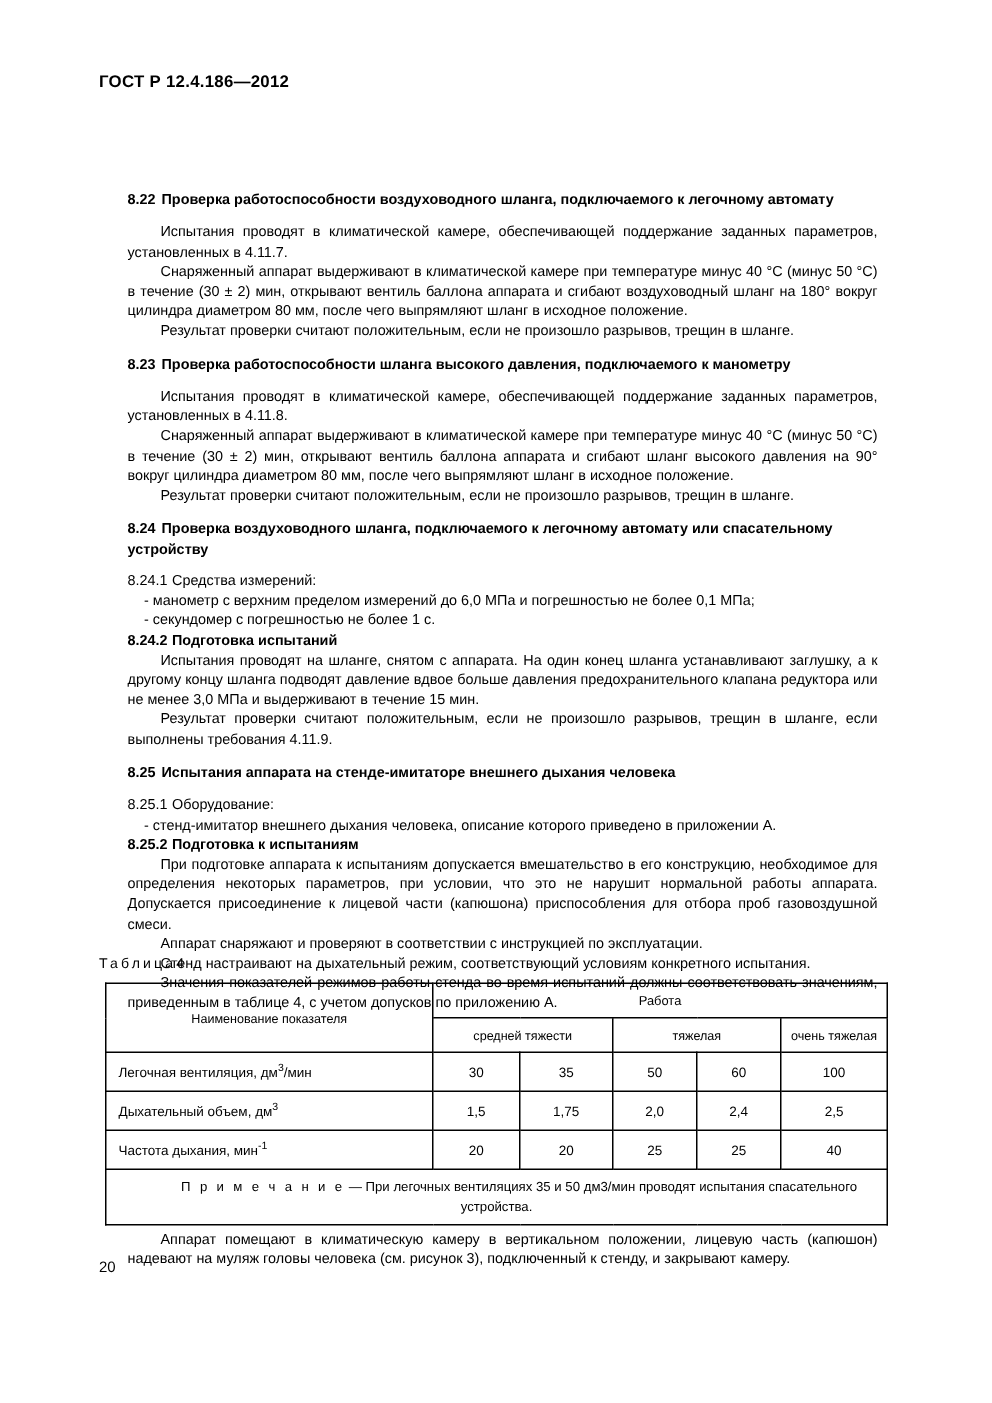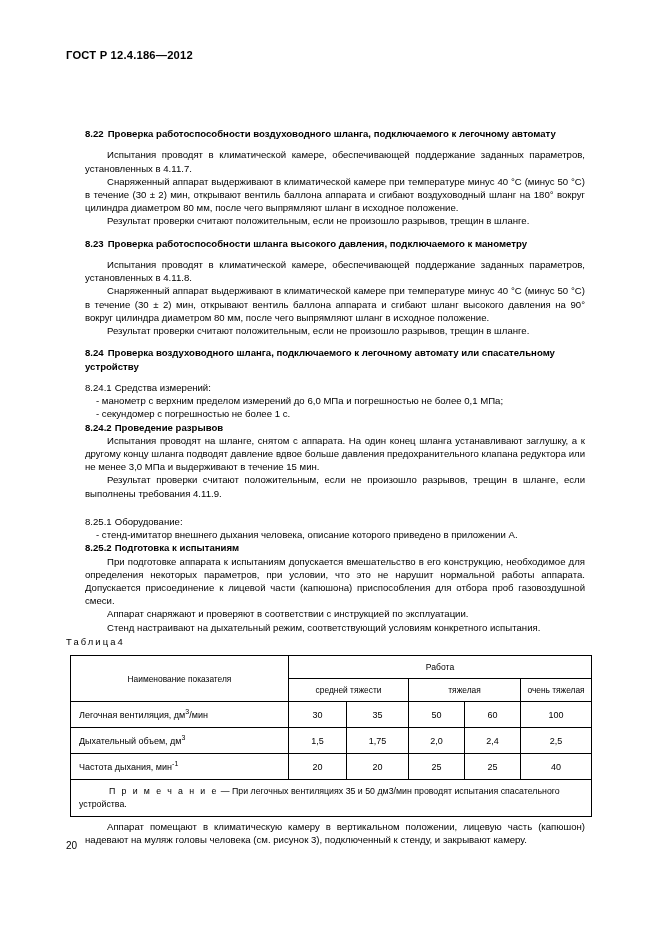--- a/index.html
+++ b/index.html
@@ -103,21 +103,21 @@
   table.t4 th.hd-grp { font-size: 8.6px; }
   table.t4 th.hd-sub { font-size: 8.4px; }
   table.t4 td.rowlabel {
     text-align: left;
     padding-left: 8px;
     font-size: 9px;
     height: 25px;
   }
   table.t4 td.val { font-size: 9px; height: 25px; }
   table.t4 td.note {
-    text-align: left;
+    text-align: center;
     padding: 5px 8px 6px 8px;
     font-size: 8.8px;
     line-height: 12.6px;
     height: auto;
   }
   .note-lbl { letter-spacing: 1.9px; }
   .closing {
     position: absolute;
     left: 85px;
     top: 810px;
@@ -166,38 +166,42 @@
     <div class="h-sec">
       <span class="num">8.24</span><span>Проверка воздуховодного шланга, подключаемого к легочному автомату или спасательному устройству</span>
     </div>
     <div class="gap-s"></div>
     <p class="plain">
       <span class="num">8.24.1</span><span>Средства измерений:</span>
     </p>
     <p class="para dash">- манометр с верхним пределом измерений до 6,0 МПа и погрешностью не более 0,1 МПа;</p>
     <p class="para dash">- секундомер с погрешностью не более 1 с.</p>
     <p class="h-sub">
-      <span class="num">8.24.2</span><span>Проведение разрывов</span>
+      <span class="num">8.24.2</span><span>Подготовка испытаний</span>
     </p>
     <p class="para">Испытания проводят на шланге, снятом с аппарата. На один конец шланга устанавливают заглушку, а к другому концу шланга подводят давление вдвое больше давления предохранительного клапана редуктора или не менее 3,0 МПа и выдерживают в течение 15 мин.</p>
     <p class="para">Результат проверки считают положительным, если не произошло разрывов, трещин в шланге, если выполнены требования 4.11.9.</p>
 
     <div class="gap-m"></div>
 
+    <div class="h-sec">
+      <span class="num">8.25</span><span>Испытания аппарата на стенде-имитаторе внешнего дыхания человека</span>
+    </div>
     <div class="gap-s"></div>
     <p class="plain">
       <span class="num">8.25.1</span><span>Оборудование:</span>
     </p>
     <p class="para dash">- стенд-имитатор внешнего дыхания человека, описание которого приведено в приложении А.</p>
     <p class="h-sub">
       <span class="num">8.25.2</span><span>Подготовка к испытаниям</span>
     </p>
     <p class="para">При подготовке аппарата к испытаниям допускается вмешательство в его конструкцию, необходимое для определения некоторых параметров, при условии, что это не нарушит нормальной работы аппарата. Допускается присоединение к лицевой части (капюшона) приспособления для отбора проб газовоздушной смеси.</p>
     <p class="para">Аппарат снаряжают и проверяют в соответствии с инструкцией по эксплуатации.</p>
     <p class="para">Стенд настраивают на дыхательный режим, соответствующий условиям конкретного испытания.</p>
+    <p class="para">Значения показателей режимов работы стенда во время испытаний должны соответствовать значениям, приведенным в таблице 4, с учетом допусков по приложению А.</p>
 
   </div>
 
   <div class="tbl-caption">
     <span>Таблица</span><span class="n">4</span>
   </div>
 
   <table class="t4">
     <colgroup>
       <col style="width:218px">

